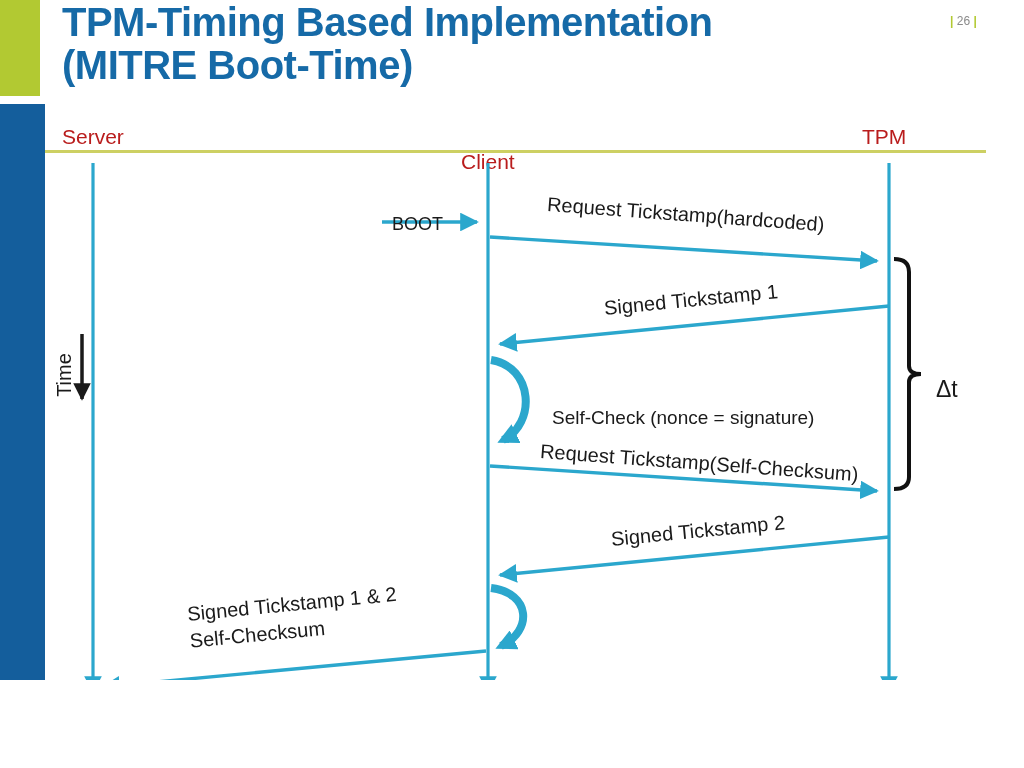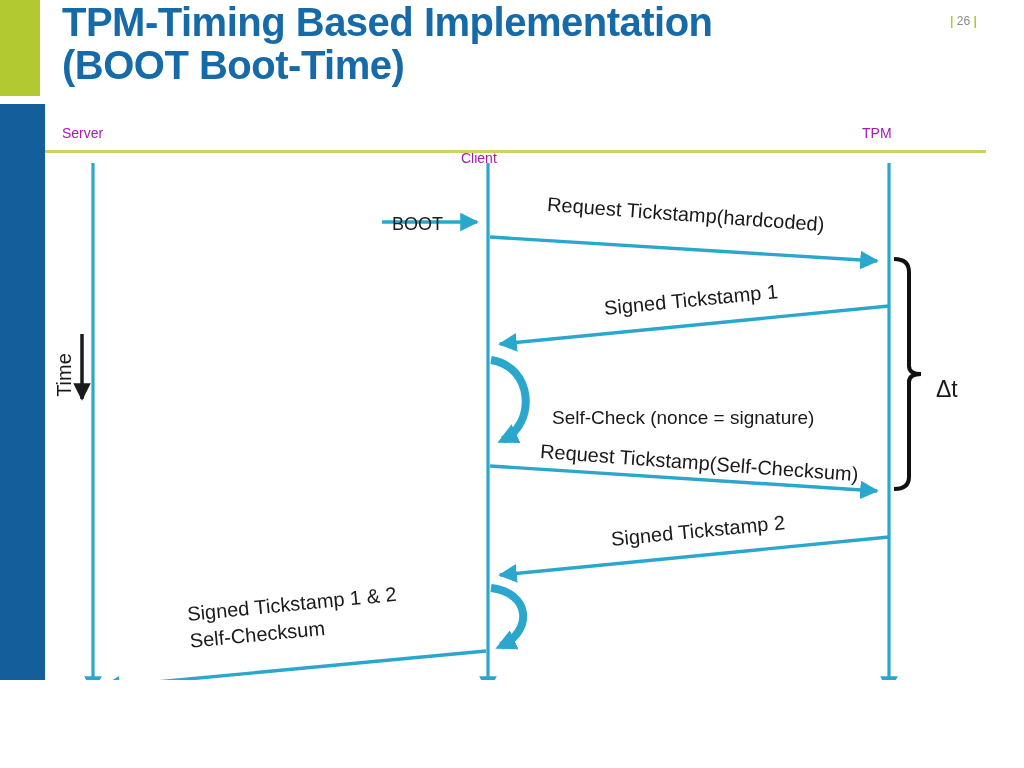--- a/index.html
+++ b/index.html
@@ -9,21 +9,21 @@
 
   .bar-lime  { position:absolute; left:0; top:0;   width:40px; height:96px;  background:#B2C932; }
   .bar-blue  { position:absolute; left:0; top:104px; width:45px; height:664px; background:#145E9C; }
 
   .title { position:absolute; left:62px; top:1px; width:880px;
            font-size:40px; font-weight:bold; color:#166AA7; line-height:1.08; letter-spacing:-0.5px; }
 
   .pagenum { position:absolute; left:950px; top:14px; font-size:12px; color:#8a8a8a; }
   .pagenum .pipe { color:#B2C932; font-weight:bold; }
 
-  .ll-label { position:absolute; top:125px; font-size:14px; color:#a21caf; }
+  .ll-label { position:absolute; top:125px; font-size:21px; color:#b91c1c; }
   .ll-server { left:62px; }
   .ll-client { left:461px;margin-top:25px; }
   .ll-tpm    { left:862px; }
   .underline { position:absolute; left:45px; top:150px; width:941px; height:3px; background:#CDD063; }
 
   svg.layer { position:absolute; left:0; top:0; }
 
   .msg { position:absolute; font-size:20px; color:#1a1a1a; white-space:nowrap; transform-origin:left top; }
   .boot-label     { left:392px; top:194px; font-size:18px;margin-top:20px; }
   .req1-label     { left:548px; top:193px; transform:rotate(4.2deg); }
@@ -43,21 +43,21 @@
 </head>
 <body>
 
 <div id="slide">
 
   <div class="bar-lime"></div>
   <div class="bar-blue"></div>
 
   <div class="title">
     <div>TPM-Timing Based Implementation</div>
-    <div>(BOOT Boot-Time)</div>
+    <div>(MITRE Boot-Time)</div>
   </div>
 
   <div class="pagenum"><span class="pipe">|</span> <span>26</span> <span class="pipe">|</span></div>
 
   <div class="ll-label ll-server">Server</div>
   <div class="ll-label ll-client">Client</div>
   <div class="ll-label ll-tpm">TPM</div>
   <div class="underline"></div>
 
   <svg class="layer" width="1024" height="768" viewBox="0 0 1024 768">

